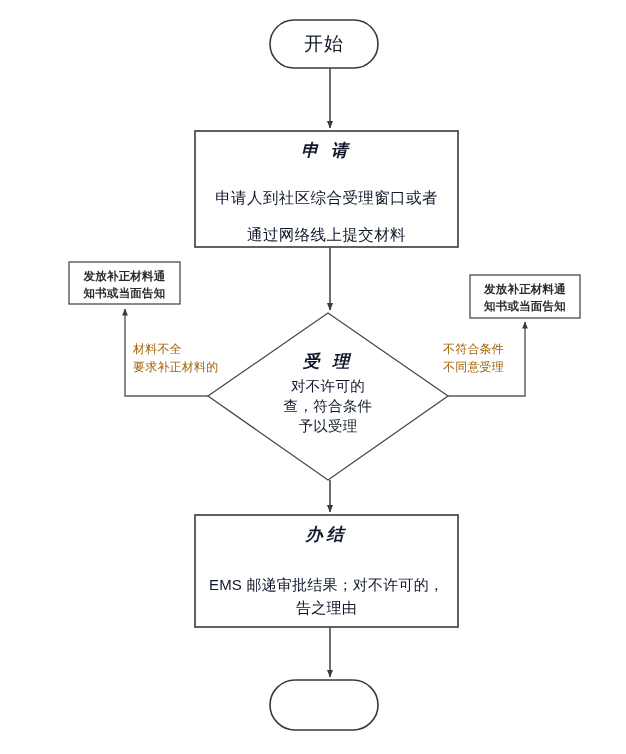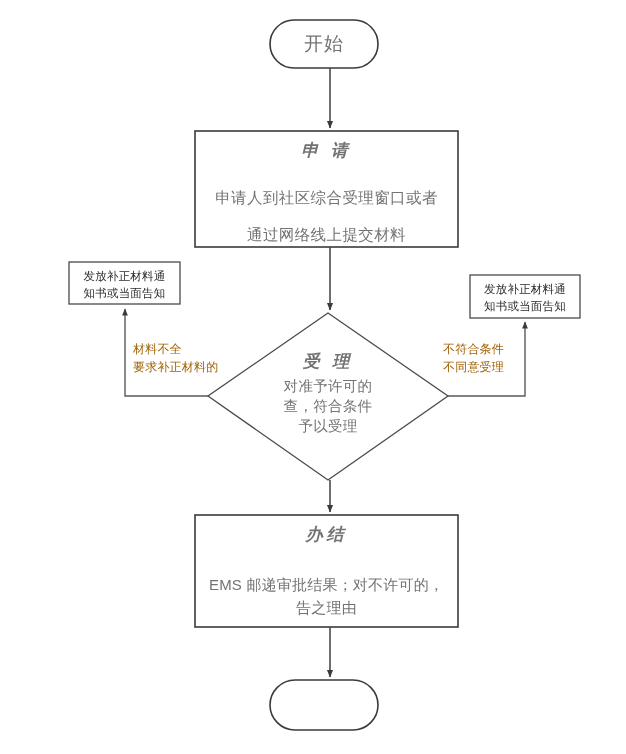--- a/index.html
+++ b/index.html
@@ -47,21 +47,21 @@
   .connector-thin {
     stroke: #5a5a5a;
     stroke-width: 1.4;
     fill: none;
   }
   .txt {
     position: absolute;
     text-align: center;
     line-height: 1.0;
     white-space: nowrap;
-    color: #737373;
+    color: #0f172a;
   }
   .terminator-label {
     font-size: 19px;
     letter-spacing: 1px;
   }
   .node-title {
     font-size: 17px;
     font-weight: bold;
     letter-spacing: 4px;
     font-style: italic;
@@ -79,20 +79,21 @@
   .diamond-body {
     font-size: 14.5px;
     line-height: 1.28;
     letter-spacing: 0.3px;
   }
   .note-text {
     font-size: 11.5px;
     line-height: 1.5;
     letter-spacing: 0.2px;
     color: #2b2b2b;
+    font-weight: bold;
   }
   .edge-label {
     font-size: 12px;
     line-height: 1.5;
     letter-spacing: 0.2px;
     color: #a16207;
     text-align: left;
   }
 </style>
 </head>
@@ -137,21 +138,21 @@
     <rect class="node-shape" x="270" y="680" width="108" height="50" rx="25" ry="25"></rect>
   </svg>
 
   <div class="txt terminator-label" style="left:270px; top:34px; width:108px;">开始</div>
 
   <div class="txt node-title" style="left:195px; top:142px; width:263px;">申 请</div>
   <div class="txt node-body" style="left:195px; top:178px; width:263px;">申请人到社区综合受理窗口或者</div>
   <div class="txt node-body" style="left:195px; top:215px; width:263px;">通过网络线上提交材料</div>
 
   <div class="txt node-title" style="left:248px; top:353px; width:160px;">受 理</div>
-  <div class="txt diamond-body" style="left:248px; top:377px; width:160px;">对准予许可的</div>
+  <div class="txt diamond-body" style="left:248px; top:377px; width:160px;">对不许可的</div>
   <div class="txt diamond-body" style="left:248px; top:397px; width:160px;">查，符合条件</div>
   <div class="txt diamond-body" style="left:248px; top:417px; width:160px;">予以受理</div>
 
   <div class="txt node-title" style="left:195px; top:526px; width:263px;">办结</div>
   <div class="txt node-body-tight" style="left:195px; top:575px; width:263px;">EMS 邮递审批结果；对不许可的，</div>
   <div class="txt node-body-tight" style="left:195px; top:598px; width:263px;">告之理由</div>
 
 
   <div class="txt note-text" style="left:69px; top:268px; width:111px;">发放补正材料通</div>
   <div class="txt note-text" style="left:69px; top:285px; width:111px;">知书或当面告知</div>

